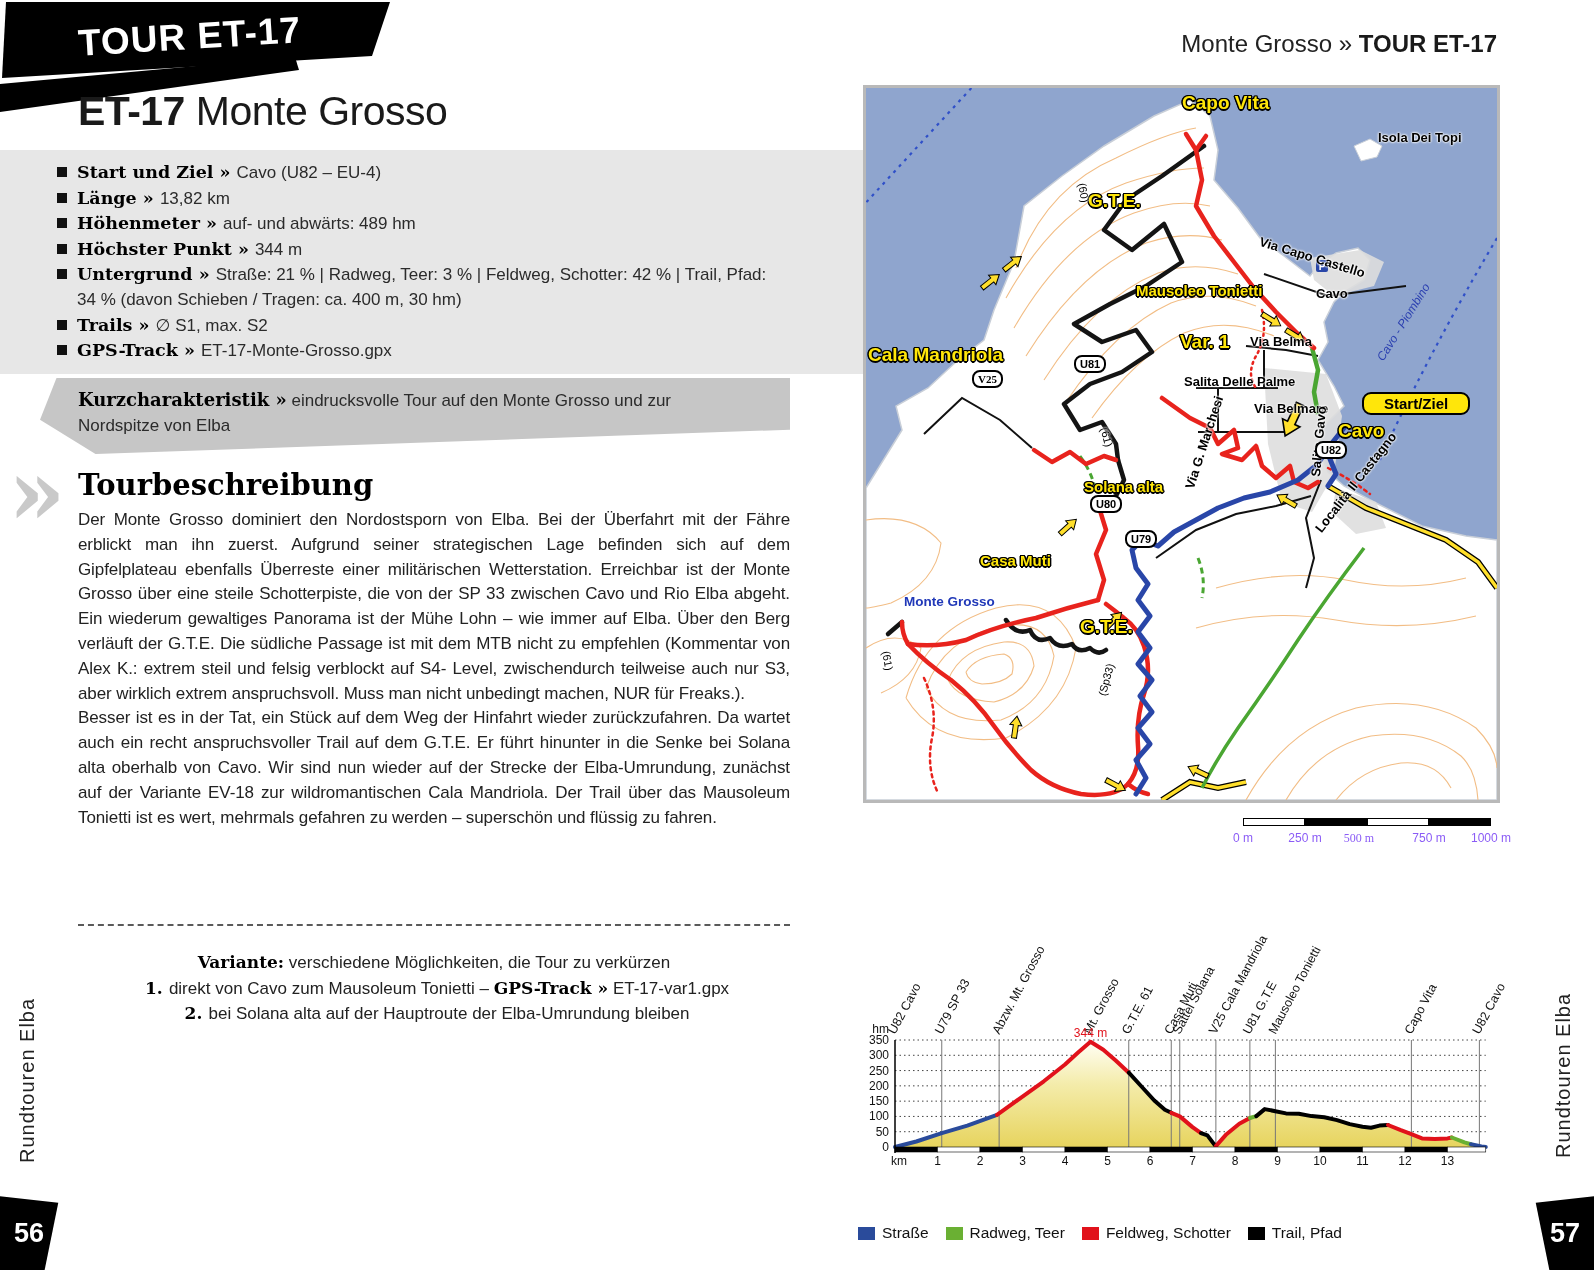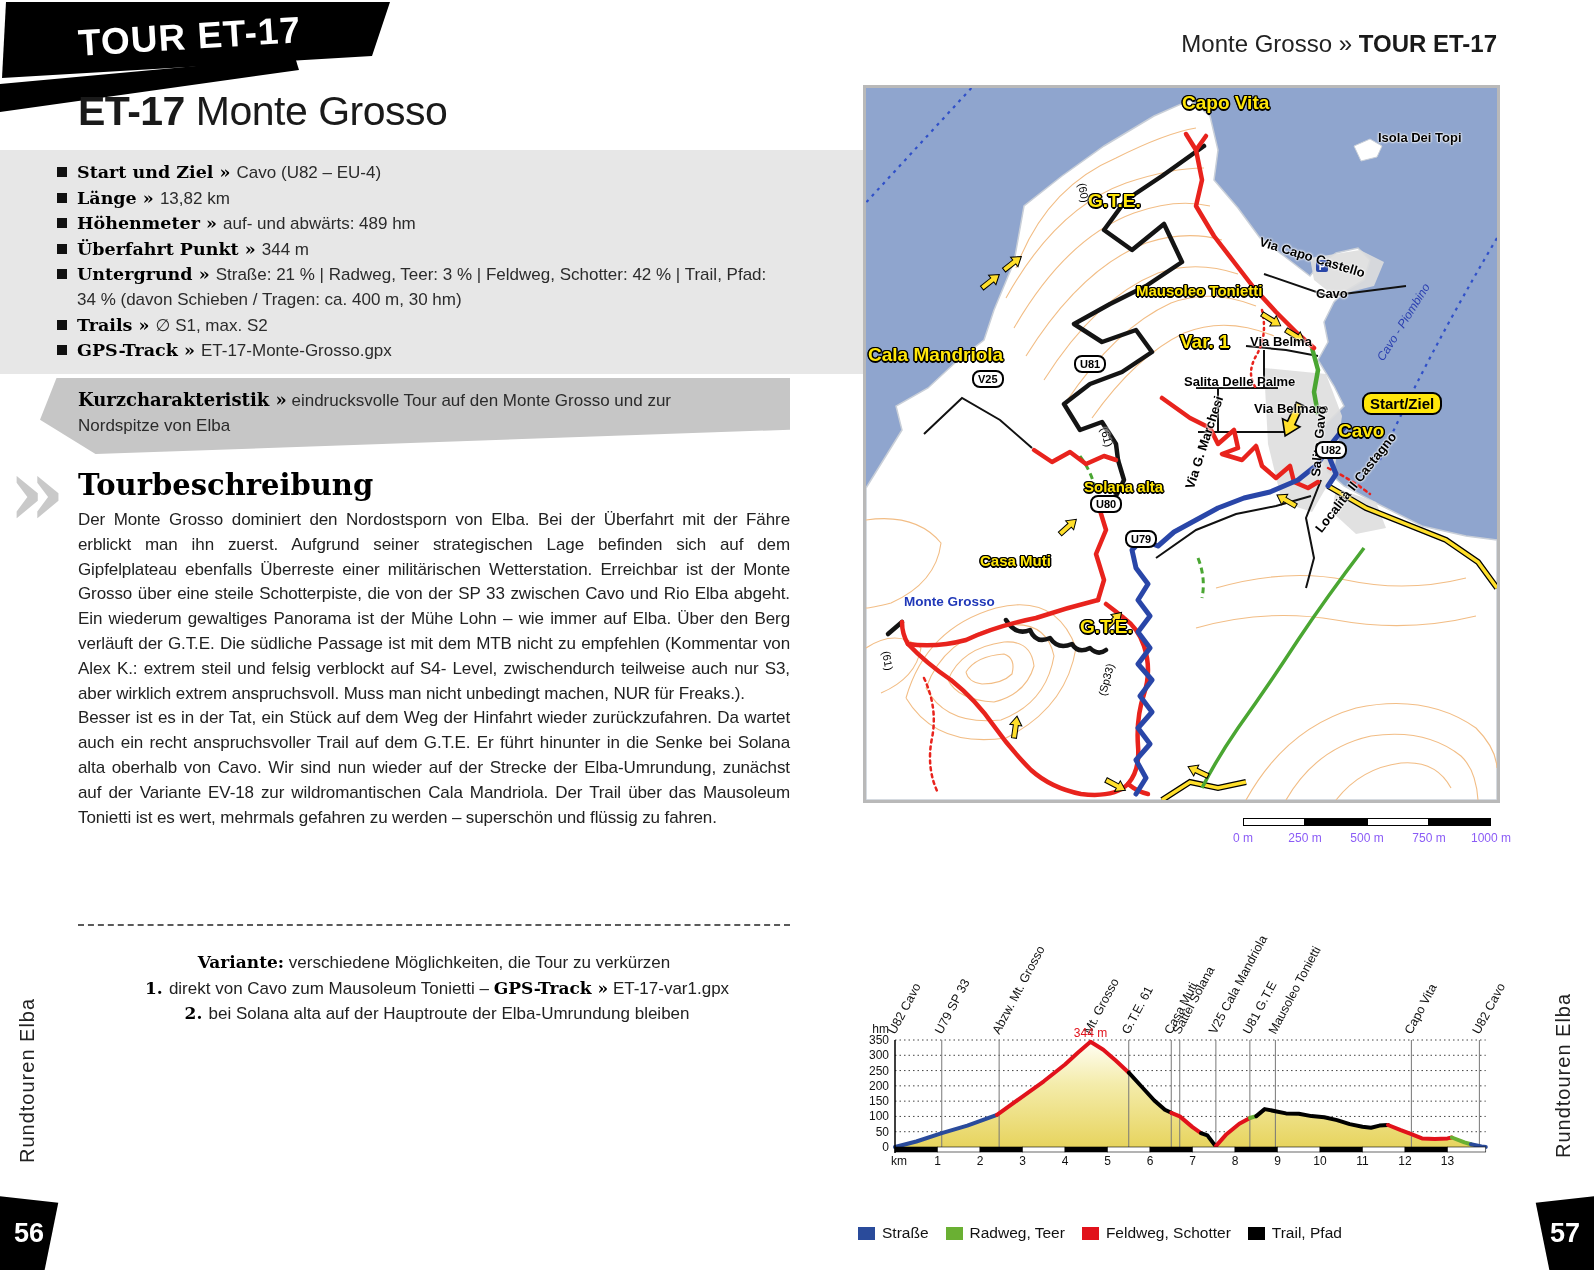--- a/index.html
+++ b/index.html
@@ -57,21 +57,21 @@
   
   .map-frame{left:863px;top:85px;width:637px;height:718px;border:3px solid #b9b9b9;box-sizing:border-box;background:#8fa5ce;}
   .map-inner{position:absolute;left:0;top:0;width:631px;height:712px;overflow:hidden;}
   .mlbl{position:absolute;font:bold 15px "Liberation Sans",sans-serif;white-space:nowrap;transform-origin:0 0;}
   .ylbl{color:#ffe60a;text-shadow:-1px -1px 0 #000,1px -1px 0 #000,-1px 1px 0 #000,1px 1px 0 #000,0 -1.5px 0 #000,0 1.5px 0 #000,-1.5px 0 0 #000,1.5px 0 0 #000;}
   .big{font-size:19px;}
   .blk{color:#000;font-weight:bold;font-size:13px;text-shadow:0 0 2px #fff,0 0 2px #fff,0 0 3px #fff;}
   .small{font-size:11px;font-weight:normal;}
   .blu{color:#2038b8;font-size:13.5px;text-shadow:0 0 2px #fff;}
   .blu-it{color:#2a3fb0;font-size:12px;font-style:italic;font-weight:normal;text-shadow:none;}
-  .pill{background:#ffe60a;border:2px solid #000;border-radius:9px;color:#000;font-weight:bold;font-size:15px;padding:0 6px;line-height:19px;}
+  .pill{background:#ffe60a;border:2px solid #000;border-radius:9px;color:#000;font-weight:bold;font-size:15px;padding:0 20px;line-height:19px;}
   .shield{position:absolute;background:#fff;border:2px solid #000;border-radius:8px;
           font:bold 11px "Liberation Sans",sans-serif;padding:0 4px;color:#000;line-height:14px;}
 
   
   .scalebar{left:1243px;top:818px;width:260px;height:34px;}
   .sb-seg{position:absolute;top:0;height:8px;width:62px;border:1px solid #000;box-sizing:border-box;}
   .sb-lbl{position:absolute;top:13px;font-size:12px;color:#8b5cf6;transform:translateX(-50%);white-space:nowrap;}
 
   
   .chart{left:845px;top:895px;width:700px;height:300px;}
@@ -98,21 +98,21 @@
   <div class="abs tour-title">
     <span class="code">ET-17</span>
     <span>Monte Grosso</span>
   </div>
 
   <div class="abs facts-box">
     <ul class="facts-list">
         <li><span class="sq"></span><strong>Start und Ziel »  </strong><span> Cavo (U82 – EU-4)</span></li>
         <li><span class="sq"></span><strong>Länge »  </strong><span> 13,82 km</span></li>
         <li><span class="sq"></span><strong>Höhenmeter »  </strong><span> auf- und abwärts: 489 hm</span></li>
-        <li><span class="sq"></span><strong>Überfahrt Punkt »  </strong><span> 344 m</span></li>
+        <li><span class="sq"></span><strong>Höchster Punkt »  </strong><span> 344 m</span></li>
         <li><span class="sq"></span><strong>Untergrund »  </strong><span> Straße: 21 % | Radweg, Teer: 3 % | Feldweg, Schotter: 42 % | Trail, Pfad: 34 % (davon Schieben / Tragen: ca. 400 m, 30 hm)</span></li>
         <li><span class="sq"></span><strong>Trails »  </strong><span> ∅ S1, max. S2</span></li>
         <li><span class="sq"></span><strong>GPS-Track »  </strong><span> ET-17-Monte-Grosso.gpx</span></li>
       </ul>
   </div>
 
   <div class="abs kurz-box">
     <div class="kurz-text">
       <strong>Kurzcharakteristik »</strong>
       <span>eindrucksvolle Tour auf den Monte Grosso und zur Nordspitze von Elba</span>
@@ -275,37 +275,37 @@
           <div class="mlbl blu" style="left: 38px; top: 506px;">Monte Grosso</div>
           <div class="mlbl ylbl big" style="left: 214px; top: 528px;">G.T.E.</div>
           <div class="mlbl blk" style="left: 316px; top: 398px; transform: rotate(-72deg);">Via G. Marchesi</div>
           <div class="mlbl blk" style="left: 442px; top: 388px; transform: rotate(-85deg);">Salita Gavo</div>
           <div class="mlbl blk" style="left: 446px; top: 438px; transform: rotate(-52deg);">Località Il Castagno</div>
           <div class="mlbl blu-it" style="left: 508px; top: 268px; transform: rotate(-58deg);">Cavo - Piombino</div>
           <div class="mlbl blk small" style="left: 222px; top: 94px; transform: rotate(80deg);">(60)</div>
           <div class="mlbl blk small" style="left: 244px; top: 338px; transform: rotate(75deg);">(61)</div>
           <div class="mlbl blk small" style="left: 26px; top: 562px; transform: rotate(80deg);">(61)</div>
           <div class="mlbl blk small" style="left: 230px; top: 606px; transform: rotate(-75deg);">(Sp33)</div>
-          <div class="shield" style="left: 106px; top: 282px;">V25</div>
+          <div class="shield" style="left: 106px; top: 282px; font-family: Liberation Serif, serif;">V25</div>
           <div class="shield" style="left: 208px; top: 267px;">U81</div>
           <div class="shield" style="left: 224px; top: 407px;">U80</div>
           <div class="shield" style="left: 259px; top: 442px;">U79</div>
           <div class="shield" style="left: 449px; top: 353px;">U82</div>
         </div>
     </div>
   </div>
 
   <div class="abs scalebar" id="scalebar">
       <div class="sb-seg" style="left: 0px; background: rgb(255, 255, 255);"></div>
       <div class="sb-seg" style="left: 62px; background: rgb(0, 0, 0);"></div>
       <div class="sb-seg" style="left: 124px; background: rgb(255, 255, 255);"></div>
       <div class="sb-seg" style="left: 186px; background: rgb(0, 0, 0);"></div>
       <div class="sb-lbl" style="left: 0px;">0 m</div>
       <div class="sb-lbl" style="left: 62px;">250 m</div>
-      <div class="sb-lbl" style="left: 124px;">500 m</div>
+      <div class="sb-lbl" style="left: 116px; font-family: Liberation Serif, serif;">500 m</div>
       <div class="sb-lbl" style="left: 186px; text-align: right;">750 m</div>
       <div class="sb-lbl" style="left: 248px;">1000 m</div>
     </div>
 
   <div class="abs chart">
     <svg id="profile-svg" width="700" height="300">
       <defs>
         <linearGradient id="yfill" x1="0" y1="0" x2="0" y2="1">
           <stop offset="0%" stop-color="#fffef4"></stop>
           <stop offset="40%" stop-color="#f4ecab"></stop>

